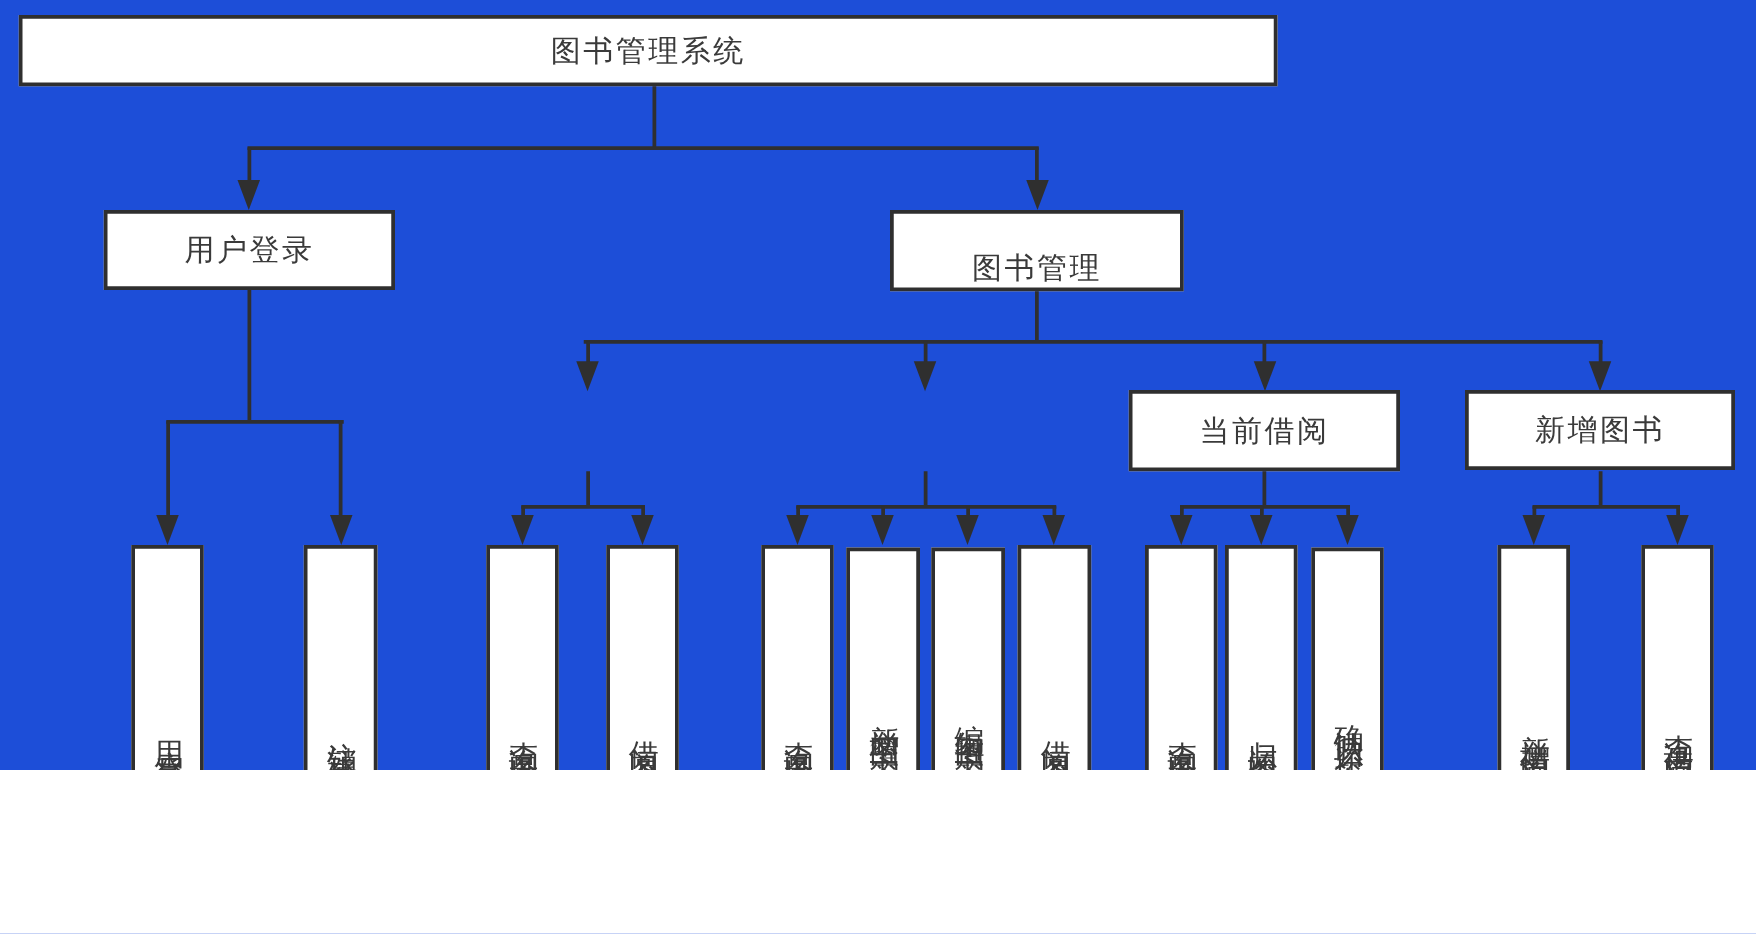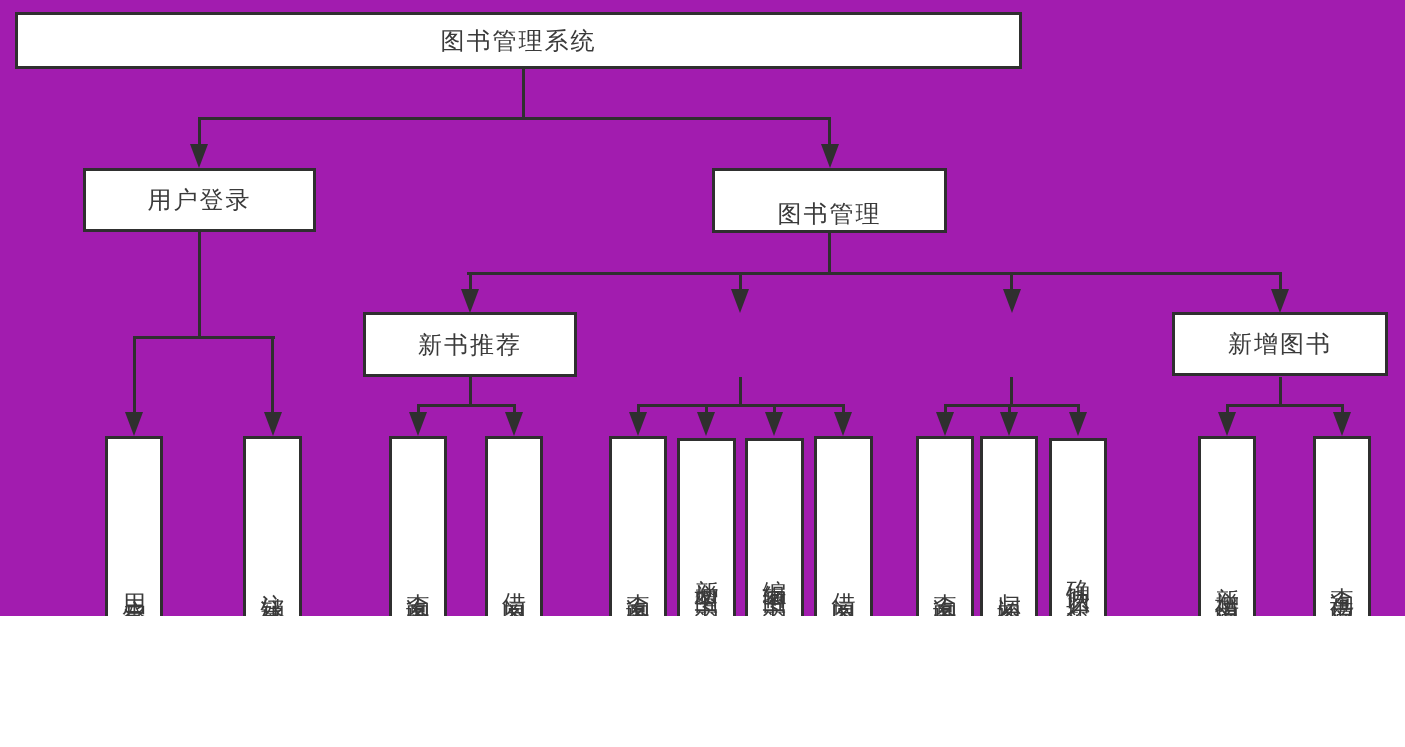--- a/index.html
+++ b/index.html
@@ -5,21 +5,21 @@
   html, body {
     margin: 0;
     padding: 0;
     background: #ffffff;
     font-family: "Liberation Sans", "DejaVu Sans", sans-serif;
   }
   #canvas {
     position: relative;
     width: 1405px;
     height: 616px;
-    background: #a21caf;
+    background: #1d4ed8;
     overflow: hidden;
     color: #333333;
   }
   .box {
     position: absolute;
     border: 3px solid #2f2f2f;
     background: #ffffff;
     box-sizing: border-box;
     display: flex;
     align-items: center;
@@ -102,22 +102,22 @@
   <div class="hline" style="left:466.5px; top:271.5px; width:815px;"></div>
   <div class="vline" style="left:468.5px; top:273px; height:20px;"></div>
   <div class="arrow" style="left:461px; top:289px;"></div>
   <div class="vline" style="left:738.5px; top:273px; height:20px;"></div>
   <div class="arrow" style="left:731px; top:289px;"></div>
   <div class="vline" style="left:1010px; top:273px; height:20px;"></div>
   <div class="arrow" style="left:1002.5px; top:289px;"></div>
   <div class="vline" style="left:1278.5px; top:273px; height:20px;"></div>
   <div class="arrow" style="left:1271px; top:289px;"></div>
 
-  <div class="box" style="left:363px; top:312px; width:214px; height:65px;">
-    <span class="hlabel">新书推荐</span>
+  <div class="box" style="left:903px; top:312px; width:217px; height:65px;">
+    <span class="hlabel">当前借阅</span>
   </div>
   <div class="box" style="left:1172px; top:312px; width:216px; height:64px;">
     <span class="hlabel">新增图书</span>
   </div>
 
   <div class="vline" style="left:468.5px; top:377px; height:29px;"></div>
   <div class="hline" style="left:416.5px; top:403.5px; width:99px;"></div>
   <div class="vline" style="left:416.5px; top:405px; height:9px;"></div>
   <div class="arrow" style="left:409px; top:412px;"></div>
   <div class="vline" style="left:512.5px; top:405px; height:9px;"></div>

